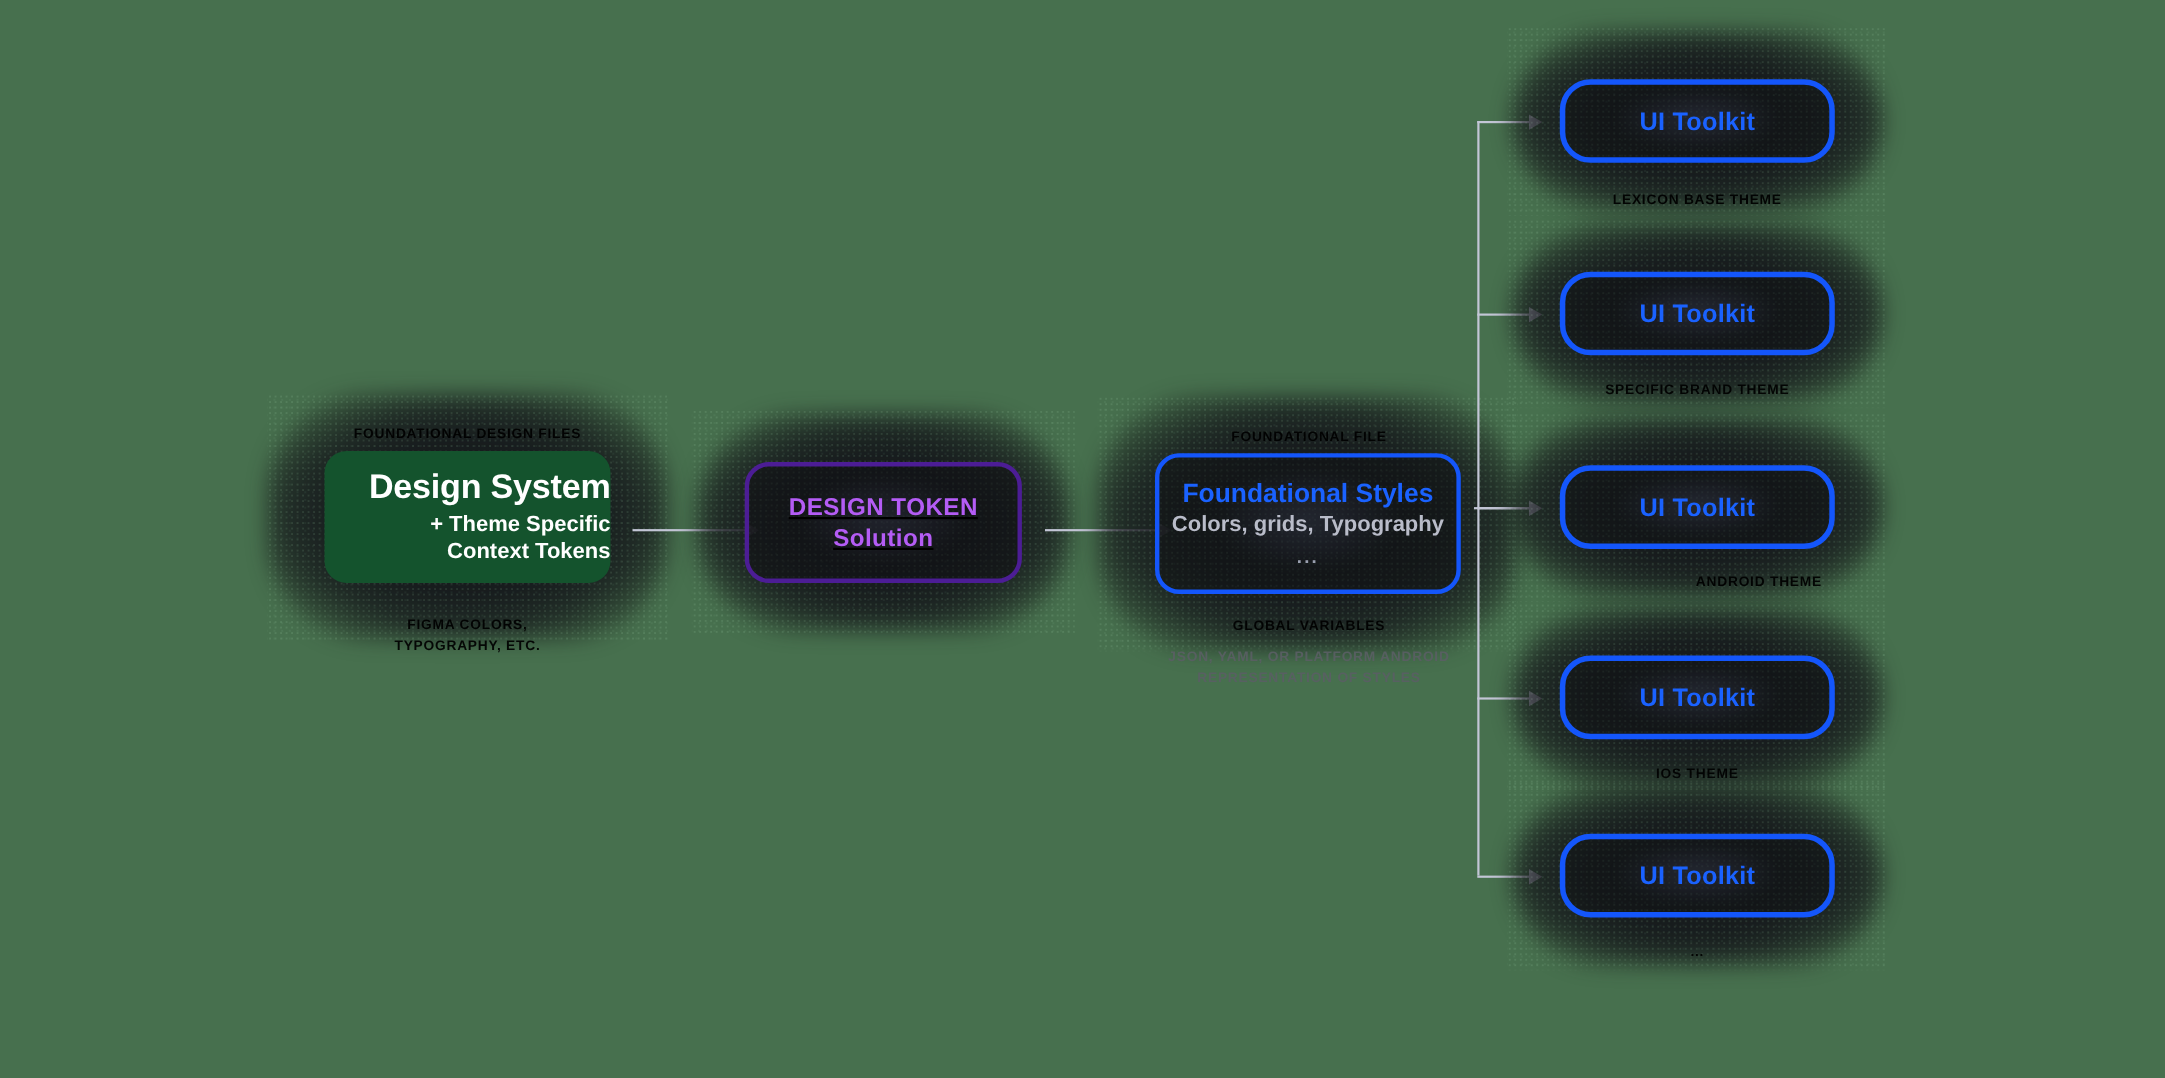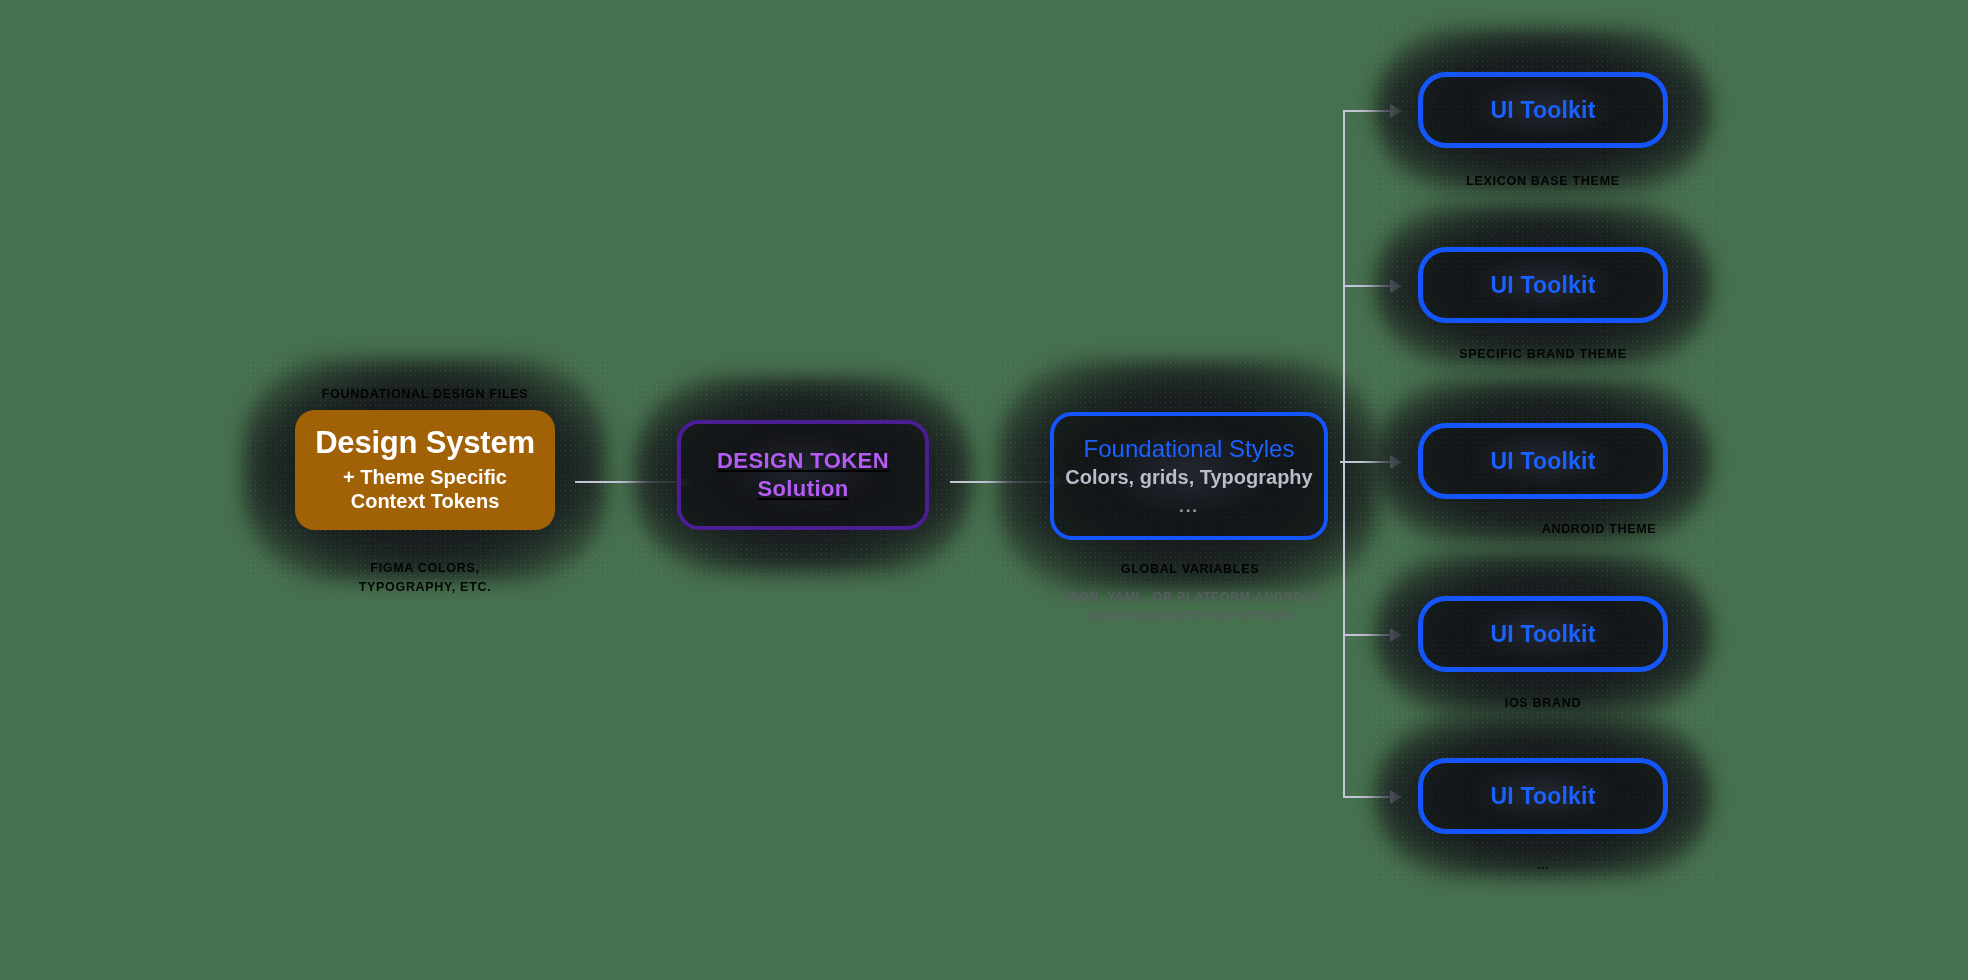--- a/index.html
+++ b/index.html
@@ -45,22 +45,23 @@
     width: 100%; height: 100%;
     border-radius: 22px;
     display: flex;
     flex-direction: column;
     align-items: center;
     justify-content: center;
     text-align: center;
   }
 
   .card.filled-blue {
-    background: #a16207;
+    background: #14532d;
     border-radius: 20px;
+    align-items: flex-end;
   }
   .card.outline-purple {
     border: 4px solid #4c1d95;
     background: rgba(16,17,20,0.55);
     text-decoration: underline;
   }
   .card.outline-blue {
     border: 4px solid #1456fb;
     background: rgba(16,17,20,0.50);
   }
@@ -87,21 +88,21 @@
   .title-purple {
     color: #b45cf5;
     font-size: 22px;
     font-weight: bold;
     letter-spacing: 0.4px;
     line-height: 1.28;
   }
   .title-blue {
     color: #1a62ff;
     font-size: 24px;
-    font-weight: normal;
+    font-weight: bold;
     line-height: 1.2;
   }
   .sub-grayblue {
     color: #b9bcc9;
     font-size: 20px;
     font-weight: bold;
     line-height: 1.25;
     margin-top: 2px;
   }
   .ellipsis {
@@ -212,20 +213,21 @@
   <div class="node" style="left:1050px; top:412px; width:278px; height:128px;">
     <div class="halo"></div>
     <div class="noise" style="left:-52px;top:-52px;right:-52px;bottom:-52px;"></div>
     <div class="inner-smudge"></div>
     <div class="card outline-blue">
       <div class="title-blue">Foundational Styles</div>
       <div class="sub-grayblue">Colors, grids, Typography</div>
       <div class="ellipsis">...</div>
     </div>
   </div>
+  <div class="caption dark" style="left:980px; top:388px;">FOUNDATIONAL FILE</div>
   <div class="caption dark" style="left:980px; top:560px;">GLOBAL VARIABLES</div>
   <div class="caption light" style="left:980px; top:588px;">JSON, YAML, OR PLATFORM ANDROID
 REPRESENTATION OF STYLES</div>
 
   <div class="hline" style="left:1340px; top:461px; width:60px;"></div>
 
   <div class="vline" style="left:1343px; top:110px; height:686px;"></div>
 
   <div class="hline" style="left:1343px; top:110px; width:48px;"></div>
   <div class="arrowhead" style="left:1390px; top:104px;"></div>
@@ -273,21 +275,21 @@
   <div class="caption dark" style="left:1389px; top:520px;">ANDROID THEME</div>
 
   <div class="node" style="left:1418px; top:596px; width:250px; height:76px;">
     <div class="halo tight"></div>
     <div class="noise" style="left:-48px;top:-48px;right:-48px;bottom:-48px;"></div>
     <div class="inner-smudge"></div>
     <div class="card outline-blue-thin">
       <div class="toolkit-label">UI Toolkit</div>
     </div>
   </div>
-  <div class="caption dark" style="left:1333px; top:694px;">IOS BRAND</div>
+  <div class="caption dark" style="left:1333px; top:694px;">IOS THEME</div>
 
   <div class="node" style="left:1418px; top:758px; width:250px; height:76px;">
     <div class="halo tight"></div>
     <div class="noise" style="left:-48px;top:-48px;right:-48px;bottom:-48px;"></div>
     <div class="inner-smudge"></div>
     <div class="card outline-blue-thin">
       <div class="toolkit-label">UI Toolkit</div>
     </div>
   </div>
   <div class="caption dark" style="left:1333px; top:856px;">...</div>

